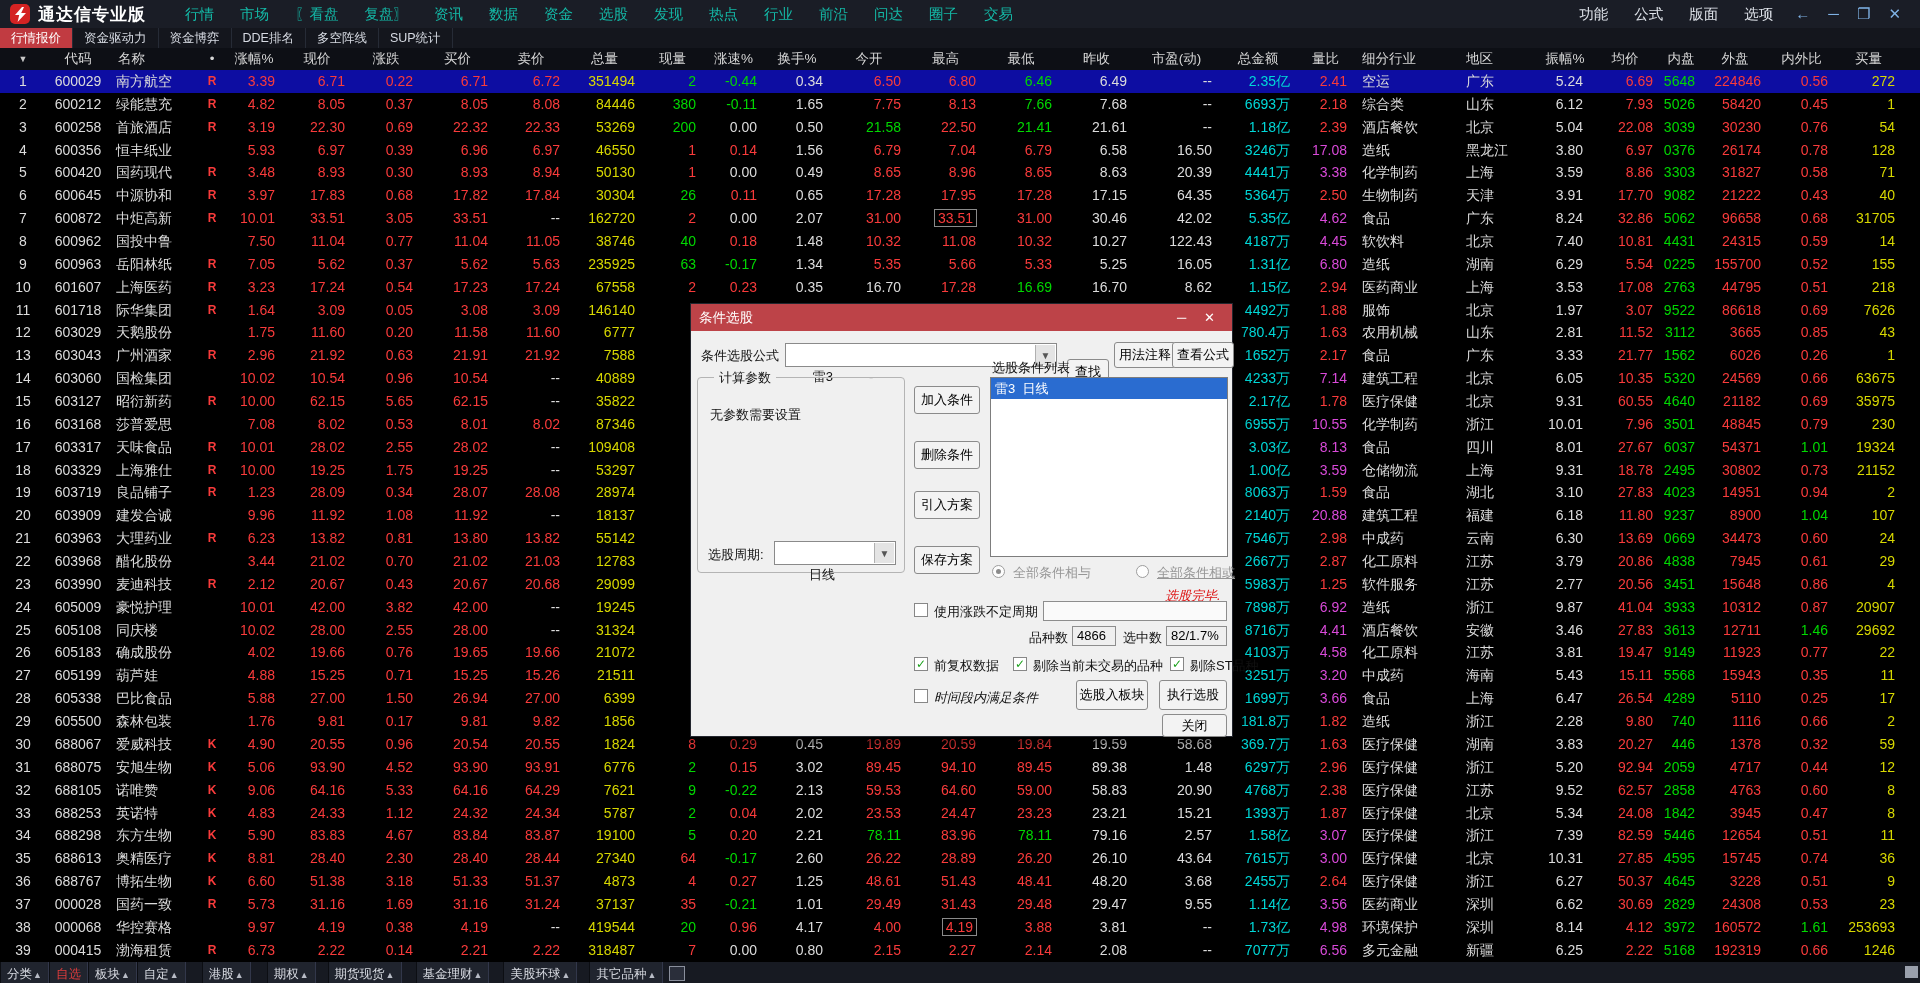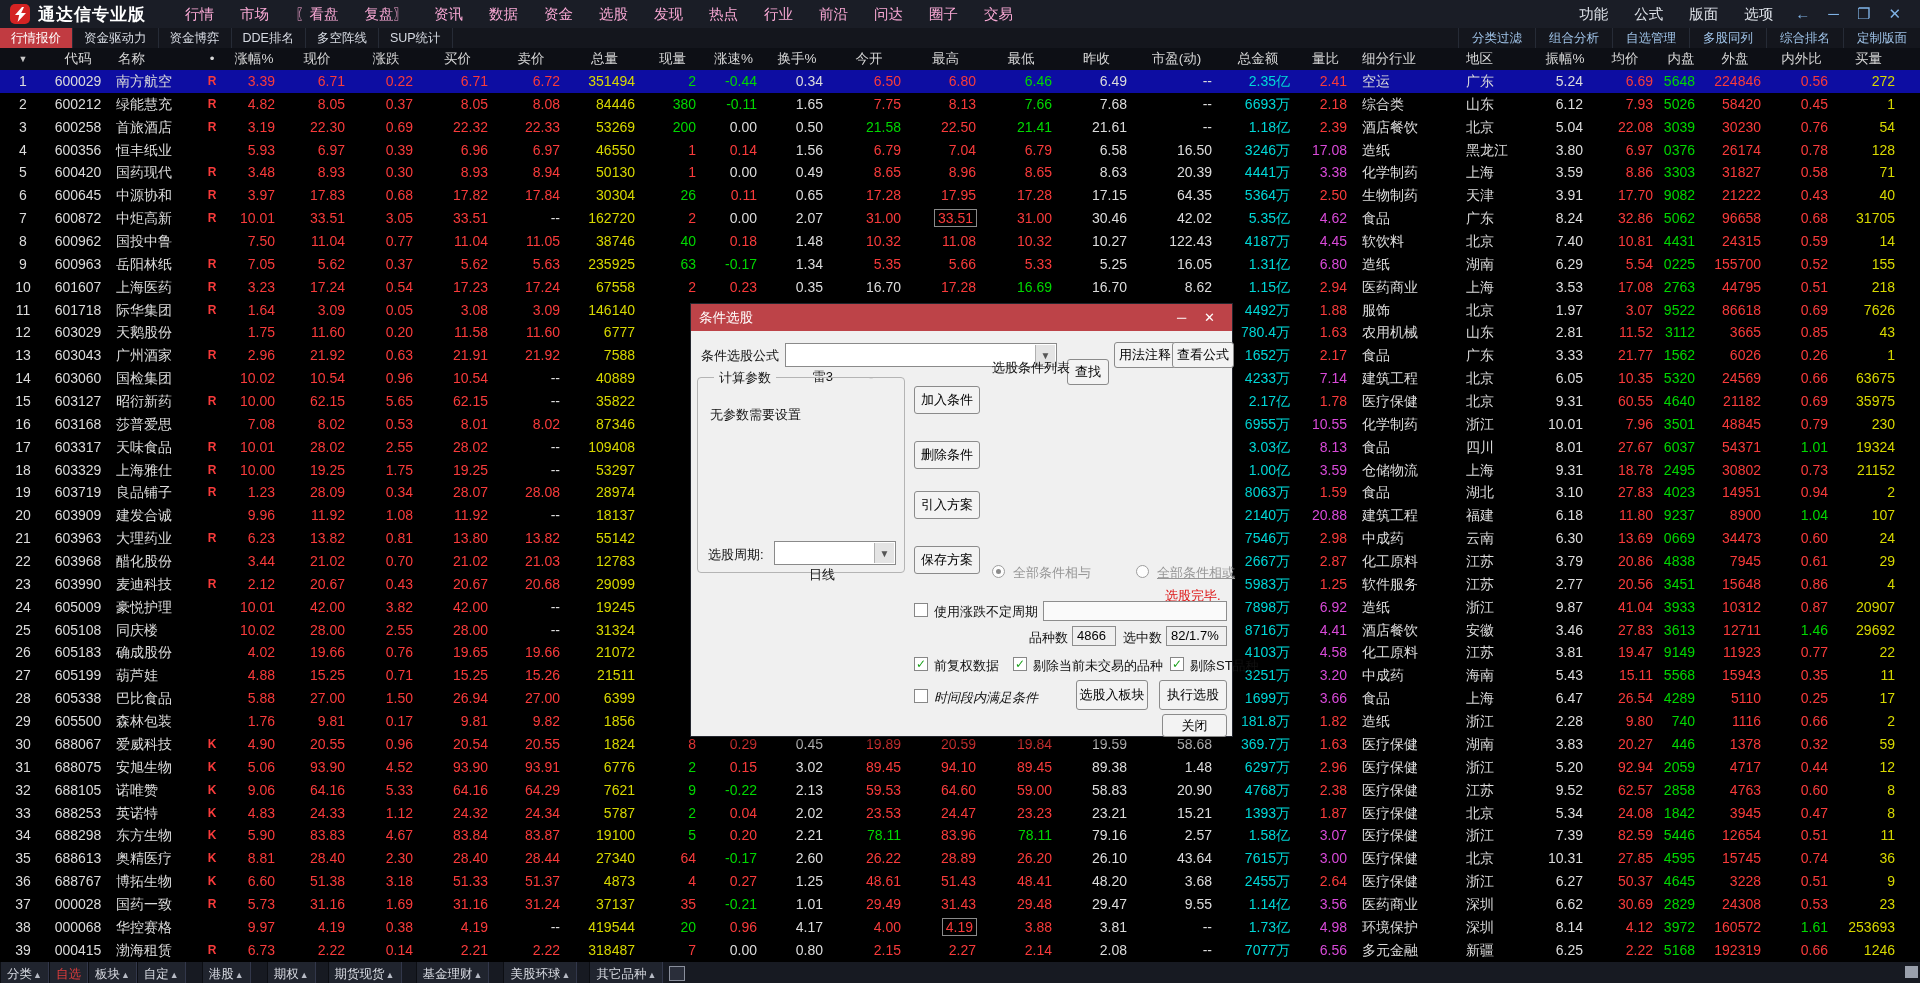--- a/index.html
+++ b/index.html
@@ -5,21 +5,21 @@
   * { margin:0; padding:0; box-sizing:border-box; }
   html,body { width:1920px; height:983px; overflow:hidden; background:#000;
     font-family:"Liberation Sans","DejaVu Sans",sans-serif; }
 
   
   .menubar { position:absolute; left:0; top:0; width:1920px; height:28px;
     background:#1a1d26; display:flex; align-items:center; padding:0 10px; }
   .logo { width:20px; height:20px; border-radius:5px; background:#d42323;
     display:flex; align-items:center; justify-content:center; margin-right:8px; flex:0 0 auto;}
   .app-title { color:#fff; font-size:17px; font-weight:bold; margin-right:26px; letter-spacing:1px;}
-  .menu-item { color:#f9a8d4; font-size:14.5px; padding:0 13px; height:28px; line-height:28px; cursor:default;}
+  .menu-item { color:#14b8a6; font-size:14.5px; padding:0 13px; height:28px; line-height:28px; cursor:default;}
   .menubar .spacer { margin-left:auto; }
   .menu-item.right { color:#dfe3ea; }
   .winbtn { color:#7fb2e5; font-size:15px; padding:0 9px; }
 
   
   .toolbar2 { position:absolute; left:0; top:28px; width:1920px; height:20px;
     background:#14161d; display:flex; align-items:stretch; }
   .tb-tab { color:#d6dae2; font-size:12.5px; line-height:20px; padding:0 11px;
     border-right:1px solid #262b36; }
   .tb-tab.active { background:#c13b41; color:#fff; }
@@ -80,21 +80,21 @@
   .listbox { position:absolute; background:#fff; border:1px solid #7d7d7d; overflow:hidden; }
   .list-item { height:21px; line-height:21px; padding-left:4px; white-space:pre; }
   .list-item.sel { background:#2a6cd0; color:#fff; }
   .chk { position:absolute; width:14px; height:14px; background:#fff; border:1px solid #878787;
     font-size:12px; line-height:13px; text-align:center; font-weight:bold; color:#1ba11b; }
   .radio { position:absolute; width:13px; height:13px; border:1px solid #9d9d9d; border-radius:50%;
     background:#fdfdfd; }
   .radio.on::after { content:""; position:absolute; left:3px; top:3px; width:5px; height:5px;
     border-radius:50%; background:#8b8b8b; }
   .gray { color:#969696; }
-  .redtext { color:#dd1414; }
+  .redtext { color:#dd1414;font-style:italic; }
   .field { position:absolute; background:#efefef; border:1px solid #8d8d8d; height:20px;
     line-height:18px; padding-left:4px; color:#000; }
 </style>
 </head>
 <body>
 
 <div class="menubar">
   <div class="logo">
     <svg width="13" height="15" viewBox="0 0 13 15">
         <polygon points="8,0 1,8 5.2,8 3.6,15 12,6 7.2,6 10,0" fill="#fff"></polygon>
@@ -136,28 +136,20 @@
 <div class="toolbar2">
   <div id="tb-tabs" style="display:flex;">
       <div class="tb-tab active">行情报价</div>
       <div class="tb-tab">资金驱动力</div>
       <div class="tb-tab">资金博弈</div>
       <div class="tb-tab">DDE排名</div>
       <div class="tb-tab">多空阵线</div>
       <div class="tb-tab">SUP统计</div>
     </div>
   <div class="spacer"></div>
-  <div id="tb-right" style="display:flex;">
-      <div class="tb-right">分类过滤</div>
-      <div class="tb-right">组合分析</div>
-      <div class="tb-right">自选管理</div>
-      <div class="tb-right">多股同列</div>
-      <div class="tb-right">综合排名</div>
-      <div class="tb-right">定制版面</div>
-    </div>
 </div>
 
 <div class="thead grid-row" id="thead">
     <div class="sort-tri">▼</div>
     <div>代码</div>
     <div class="al">名称</div>
     <div>•</div>
     <div>涨幅%</div>
     <div>现价</div>
     <div>涨跌</div>
@@ -1397,20 +1389,23 @@
         <span class="cbtn">▼</span>
       </div>
     </div>
 
     <button class="dbtn" style="left:223px;top:55px;width:66px;height:28px;">加入条件</button>
     <button class="dbtn" style="left:223px;top:110px;width:66px;height:28px;">删除条件</button>
     <button class="dbtn" style="left:223px;top:160px;width:66px;height:28px;">引入方案</button>
     <button class="dbtn" style="left:223px;top:215px;width:66px;height:28px;">保存方案</button>
 
     <div class="dlg-label" style="left:301px;top:28px;">选股条件列表</div>
+    <div class="listbox" id="cond-list" style="left:299px;top:46px;width:238px;height:180px;">
+        <div class="list-item sel">雷3  日线</div>
+      </div>
 
     <span class="radio on" style="left:301px;top:234px;"></span>
     <span class="dlg-label gray" style="left:322px;top:233px;">全部条件相与</span>
     <span class="radio" style="left:445px;top:234px;"></span>
     <span class="dlg-label gray" style="left:466px;top:233px;text-decoration:underline;">全部条件相或</span>
     <div class="dlg-label redtext" style="left:474px;top:256px;">选股完毕.</div>
 
 
     <span class="chk" style="left:223px;top:272px;"></span>
     <span class="dlg-label" style="left:243px;top:272px;">使用涨跌不定周期</span>

